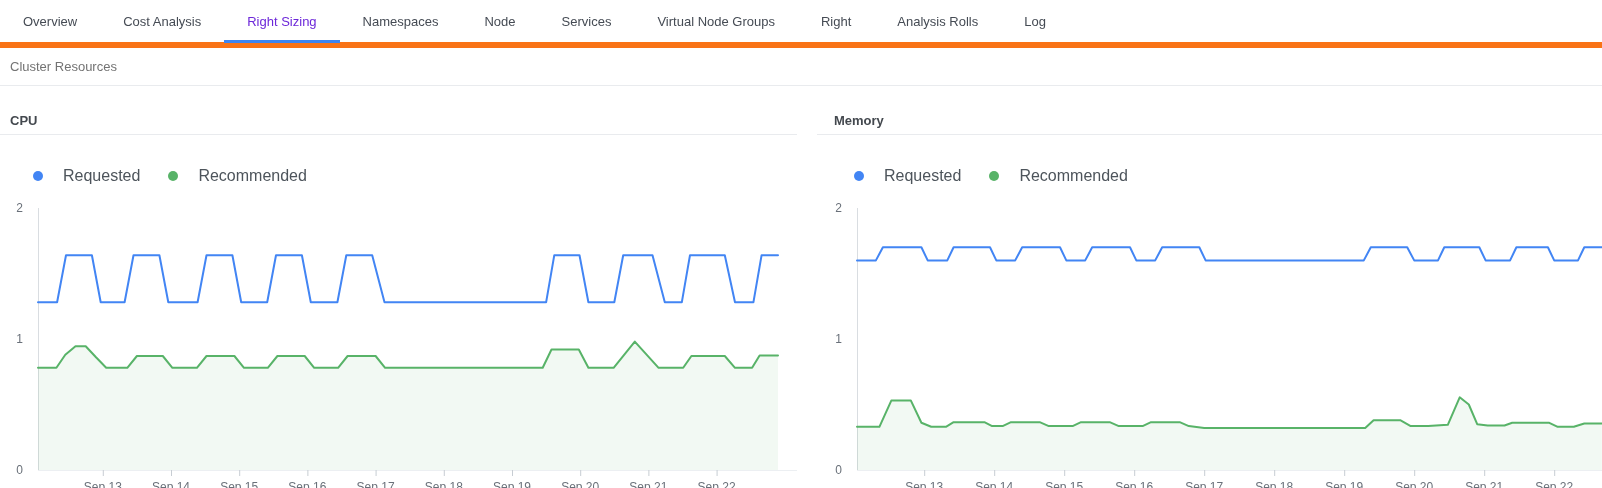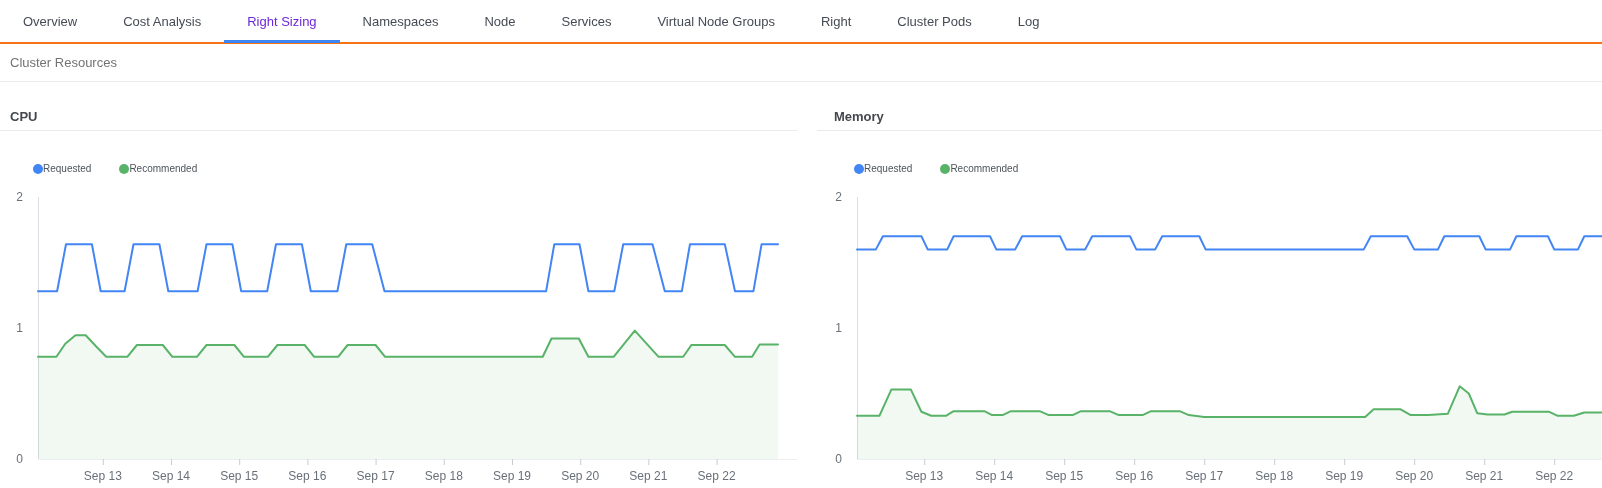--- a/index.html
+++ b/index.html
@@ -1,56 +1,56 @@
 <!DOCTYPE html>
 <html><head>
 <meta charset="utf-8">
 <style>
   html,body{margin:0;padding:0}
   body{
     width:1602px;height:488px;overflow:hidden;background:#fff;
     font-family:"Liberation Sans",sans-serif;color:#40464d;
   }
   
-  .tabbar{display:flex;height:42px;align-items:stretch;border-bottom:2px solid #f97316;background:#fff}
+  .tabbar{display:flex;height:42px;align-items:stretch;border-bottom:6px solid #f97316;background:#fff}
   .tab{
     background:none;border:none;outline:none;cursor:pointer;position:relative;
     font-family:"Liberation Sans",sans-serif;font-size:13px;color:#454b54;padding:0 23px;white-space:nowrap;
   }
   .tab.active{color:#6d28d9}
   .tab.active::after{content:"";position:absolute;left:0;right:0;bottom:-1px;height:3px;background:#3d85f1}
   
   .section-header{height:37px;display:flex;align-items:center;padding:0 10px;border-bottom:1px solid #e9ebee}
   .section-title{margin:0;font-size:13px;font-weight:400;color:#737373}
   
   .charts{display:flex;gap:20px}
   .panel{width:797px;flex:none}
   .panel.panel-mem{width:785px}
   .panel-title{margin:27px 0 10px;padding:0 0 6px 10px;font-size:13px;font-weight:700;color:#43484e;border-bottom:1px solid #e9ebee}
   .panel-mem .panel-title{padding-left:17px}
   .legend{display:flex;align-items:center;gap:28px;margin:32px 0 0 33px}
   .panel-mem .legend{margin-left:37px}
-  .legend-item{display:flex;align-items:center;gap:0;font-size:10px;color:#4d545b;cursor:pointer}
+  .legend-item{display:flex;align-items:center;gap:20px;font-size:16px;color:#4d545b;cursor:pointer}
   .dot{width:10px;height:10px;border-radius:50%;flex:none}
   .chart{margin-top:15px;line-height:0}
   .chart svg{overflow:visible;display:block}
 </style>
 </head>
 <body>
 
 <nav class="tabbar">
   <button class="tab">Overview</button>
   <button class="tab">Cost Analysis</button>
   <button class="tab active">Right Sizing</button>
   <button class="tab">Namespaces</button>
   <button class="tab">Node</button>
   <button class="tab">Services</button>
   <button class="tab">Virtual Node Groups</button>
   <button class="tab">Right</button>
-  <button class="tab">Cluster Pods</button>
+  <button class="tab">Analysis Rolls</button>
   <button class="tab">Log</button>
 </nav>
 
 <div class="section-header">
   <h2 class="section-title">Cluster Resources</h2>
 </div>
 
 <div class="charts">
 
   <section class="panel">

